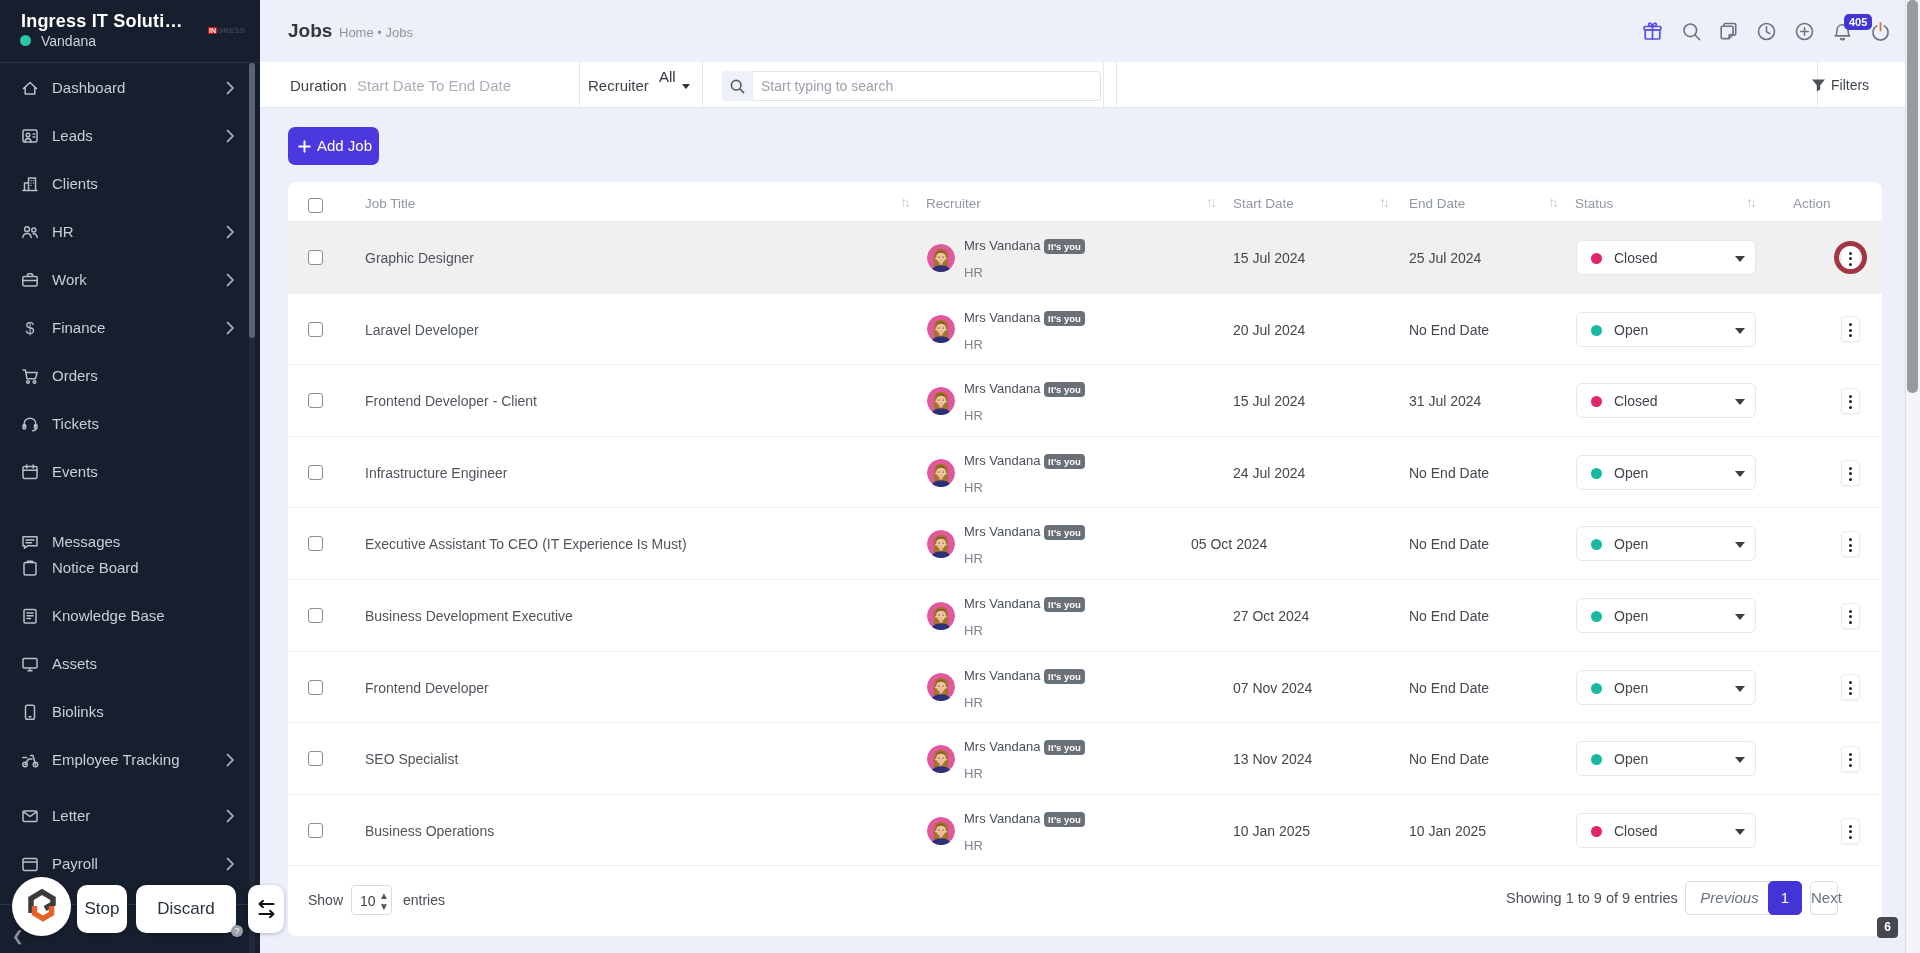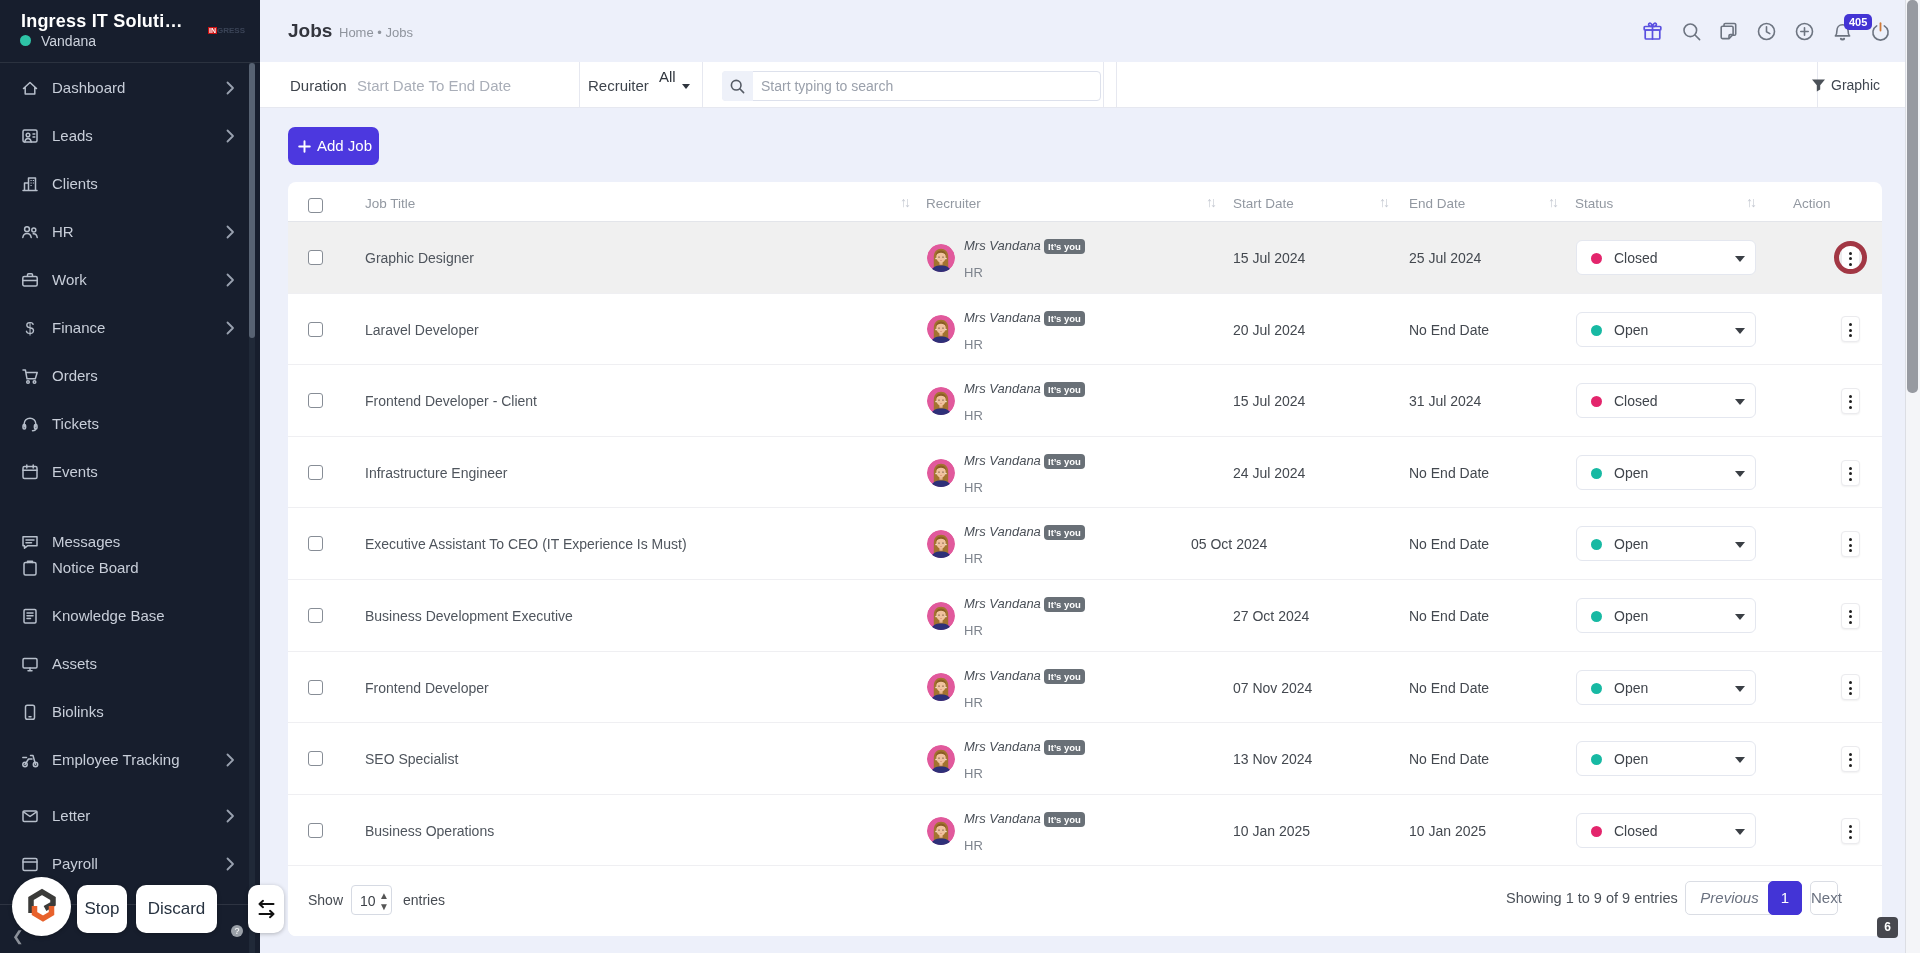--- a/index.html
+++ b/index.html
@@ -58,21 +58,21 @@
 
 .th { position:absolute; top:196px; font-size:13.5px; color:#9298a1; z-index:3; }
 .sort { position:absolute; top:194px; font-size:14px; color:#c5c9d2; letter-spacing:-3px; z-index:3; }
 .cb { position:absolute; width:15px; height:15px; border:1.6px solid #878d96; border-radius:3px; background:#fff; }
 #hcb { left:308px; top:198px; z-index:3; }
 #hline { position:absolute; left:288px; top:221px; width:1594px; height:1px; background:#e3e5ea; z-index:3; }
 
 .row { position:absolute; left:288px; width:1594px; height:71.6px; border-bottom:1px solid #efeff2; }
 .row .jt { position:absolute; left:77px; top:28px; font-size:14px; color:#4f555d; }
 .row .ava { left:639px; top:21.8px; }
-.row .nm { position:absolute; left:676px; top:16px; font-size:13px; color:#4a5058;font-style:italic; }
+.row .nm { position:absolute; left:676px; top:16px; font-size:13px; color:#4a5058; }
 .row .iy { position:absolute; left:756px; top:17px; height:15px; background:#697077; border-radius:4px; color:#fff; font-size:9.5px; font-weight:bold; line-height:15px; padding:0 4px; }
 .row .hr2 { position:absolute; left:676px; top:43px; font-size:13px; color:#7e848d; }
 .row .dt { position:absolute; top:28px; font-size:14px; color:#43484f; }
 .row .sel { position:absolute; left:1288px; top:18px; width:180px; height:35px; background:#fff; border:1px solid #e4e7ef; border-radius:6px; }
 .row .sdot { position:absolute; left:14px; top:12px; width:11px; height:11px; border-radius:50%; }
 .row .stext { position:absolute; left:37px; top:9px; font-size:14px; color:#3f444b; }
 .row .scaret { position:absolute; left:158px; top:15px; width:0; height:0; border-left:5px solid transparent; border-right:5px solid transparent; border-top:6px solid #3a3f45; }
 .row .act { position:absolute; left:1553px; top:22.8px; width:19px; height:26px; background:#fff; border:1px solid #ebebee; border-radius:4px; box-shadow:0 1px 2px rgba(0,0,0,0.06); }
 .row .act span { position:absolute; left:7px; width:3px; height:3px; border-radius:50%; background:#1f1f1f; }
 .row .d1 { top:6px; } .row .d2 { top:11.5px; } .row .d3 { top:17px; }
@@ -151,21 +151,21 @@
 <div id="searchbox"></div>
 <div id="searchicon"></div>
 <svg style="left:729px;top:78px" width="17" height="17" viewBox="0 0 17 17">
       <circle cx="7.2" cy="7.2" r="4.8" fill="none" stroke="#555b65" stroke-width="1.6"></circle>
       <path d="M10.8 10.8 L14.6 14.6" stroke="#555b65" stroke-width="1.6" stroke-linecap="round"></path>
     </svg>
 <div id="sph">Start typing to search</div>
 <svg style="left:1811px;top:79px" width="15" height="14" viewBox="0 0 15 14">
       <path d="M1 0.5 H14 L9.2 6.2 V10.5 L5.8 12.5 V6.2 Z" fill="#4b5158"></path>
     </svg>
-<div id="filters">Graphic</div>
+<div id="filters">Filters</div>
 
 <div id="content"></div>
 <div id="addjob">Add Job</div>
 <svg style="left:298px;top:140px" width="13" height="13" viewBox="0 0 16 16">
       <path d="M8 1.5 V14.5 M1.5 8 H14.5" stroke="#fff" stroke-width="2.4" stroke-linecap="round"></path>
     </svg>
 
 <div id="card"></div>
 <svg width="0" height="0" style="position:absolute">
 <defs>
@@ -618,21 +618,21 @@
 <div id="sthumb"></div>
 <div id="sfline"></div>
 </div>
 
 <div id="logocircle"></div>
 <svg style="left:22px;top:886px;z-index:9" width="40" height="40" viewBox="0 0 40 40">
 <path d="M9 27 L9 12.5 L20 6 L31 12.5 L31 18 L23 22.5" fill="none" stroke="#3b3b39" stroke-width="5.5" stroke-linejoin="miter"></path>
 <path d="M12.5 20 L12.5 27.5 L21 32.5 L29.5 27.5 L29.5 20" fill="none" stroke="#e8622c" stroke-width="5.5"></path>
 </svg>
 <div class="obtn" style="left:77px;top:885px;width:50px;height:48px;line-height:48px;">Stop</div>
-<div class="obtn" style="left:136px;top:885px;width:81px;height:48px;line-height:48px;">Discard</div>
+<div class="obtn" style="left:136px;top:885px;width:100px;height:48px;line-height:48px;">Discard</div>
 <div class="obtn" style="left:248px;top:885px;width:36px;height:48px;z-index:8"></div>
 <svg style="left:256px;top:899px;z-index:9" width="21" height="20" viewBox="0 0 21 20">
 <path d="M3.5 5 H17.5 M3.5 5 L7 1.8 M3.5 5 L7 8.2" fill="none" stroke="#111" stroke-width="2" stroke-linecap="round" stroke-linejoin="round"></path>
 <path d="M17.5 15 H3.5 M17.5 15 L14 11.8 M17.5 15 L14 18.2" fill="none" stroke="#111" stroke-width="2" stroke-linecap="round" stroke-linejoin="round"></path>
 </svg>
 <div id="helpq">?</div>
 <div id="lchev">❮</div>
 
 <div id="mscroll"></div>
 <div id="mthumb"></div>

